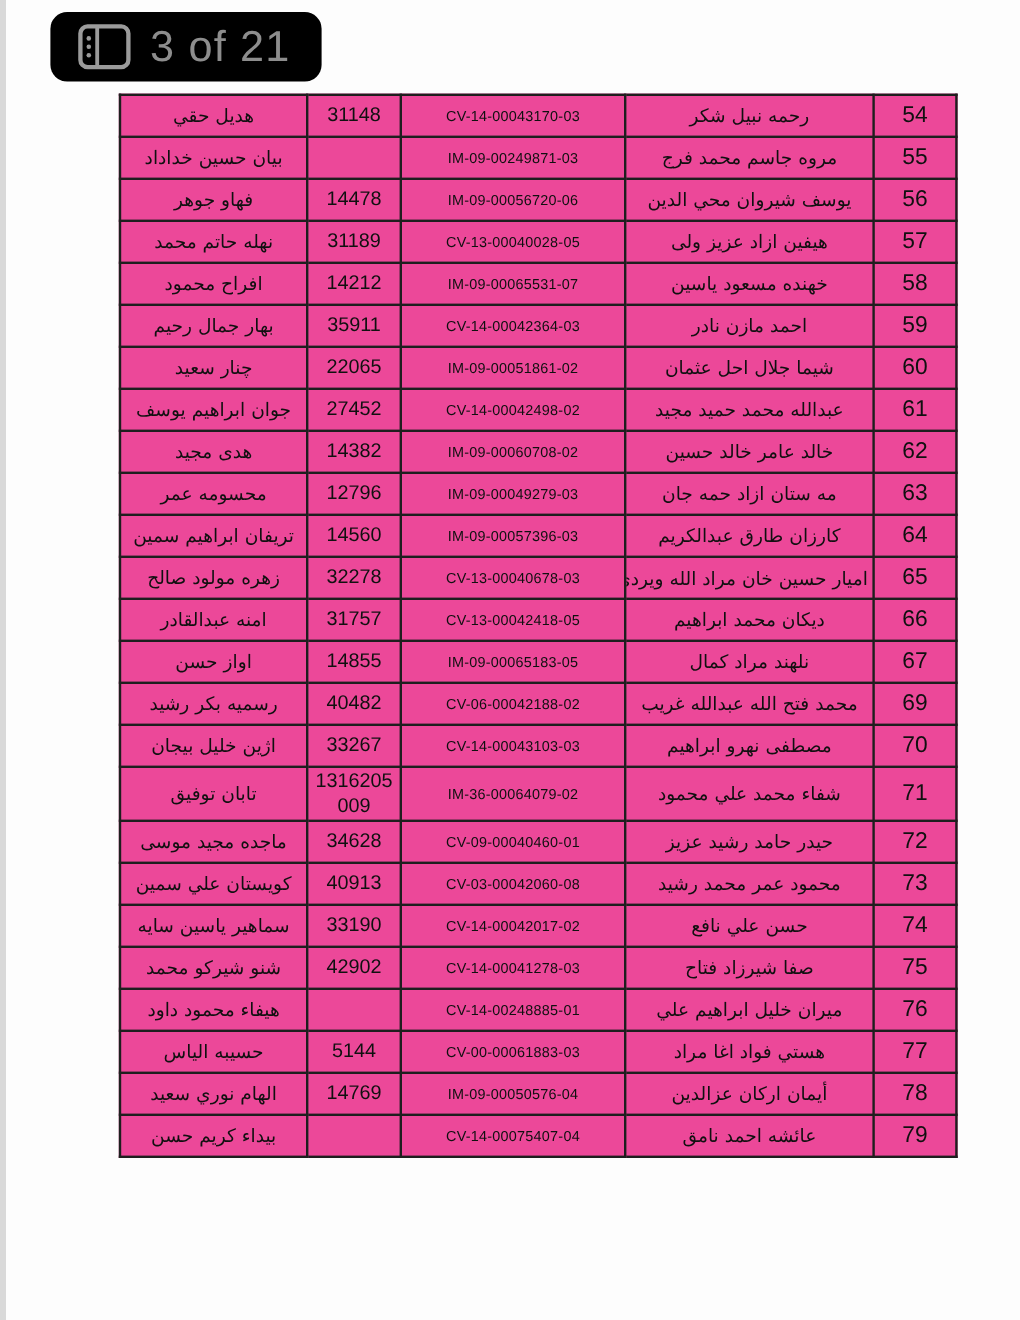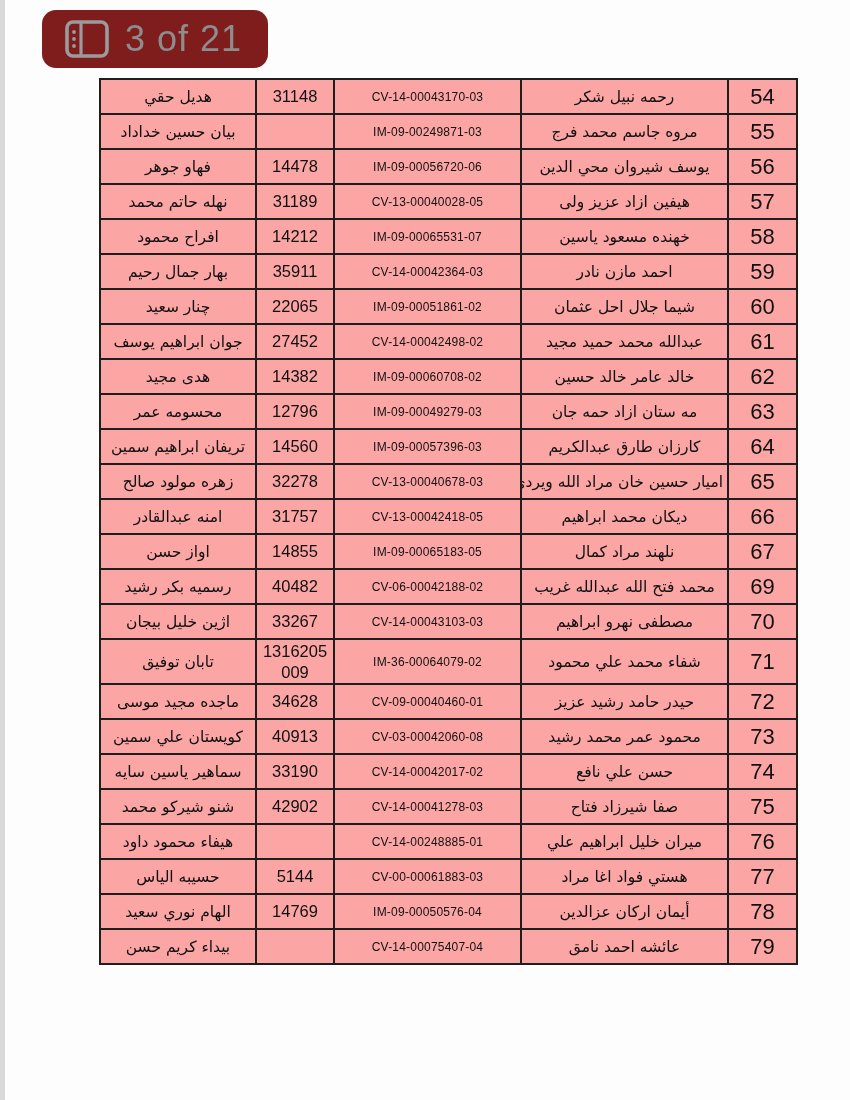--- a/index.html
+++ b/index.html
@@ -9,35 +9,35 @@
     font-family:"Liberation Sans", sans-serif;
   }
   .edge-strip{
     position:absolute;left:0;top:0;width:5px;height:1100px;
     background:#d9d9d9;
   }
   
   .pill{
     position:absolute;left:42px;top:10px;height:58px;
     padding:0 26px 0 22px;border-radius:14px;
-    background:#7f1d1d;
+    background:#000000;
     display:flex;align-items:center;gap:15px;
   }
   .pill .icon{display:flex;align-items:center;}
   .pill .label{
     font-size:36px;color:#8d8d8d;letter-spacing:1px;
     font-family:"Liberation Sans", sans-serif;
   }
   
   .doc-table-wrap{
     position:absolute;left:99px;top:78px;width:697px;
   }
   table.doc-table{
     border-collapse:collapse;table-layout:fixed;width:697px;
-    background:#fca5a5;
+    background:#ec4899;
   }
   table.doc-table td{
     border:2px solid #1e1e1e;
     height:31px;
     padding:1px 4px;
     text-align:center;vertical-align:middle;
     color:#101010;
     overflow:hidden;
   }
   td.c-name{
@@ -50,21 +50,21 @@
     word-break:break-all;
     line-height:1.25;
     margin-top:16px;
   }
   td.c-case{
     font-size:12px;
     white-space:nowrap;
     letter-spacing:0.2px;
   }
   td.c-no{
-    font-size:22px;
+    font-size:19px;
   }
 </style>
 </head>
 <body>
 
 <div class="edge-strip"></div>
 
 <div class="pill">
   <span class="icon">
     <svg width="46" height="40" viewBox="0 0 46 40">

